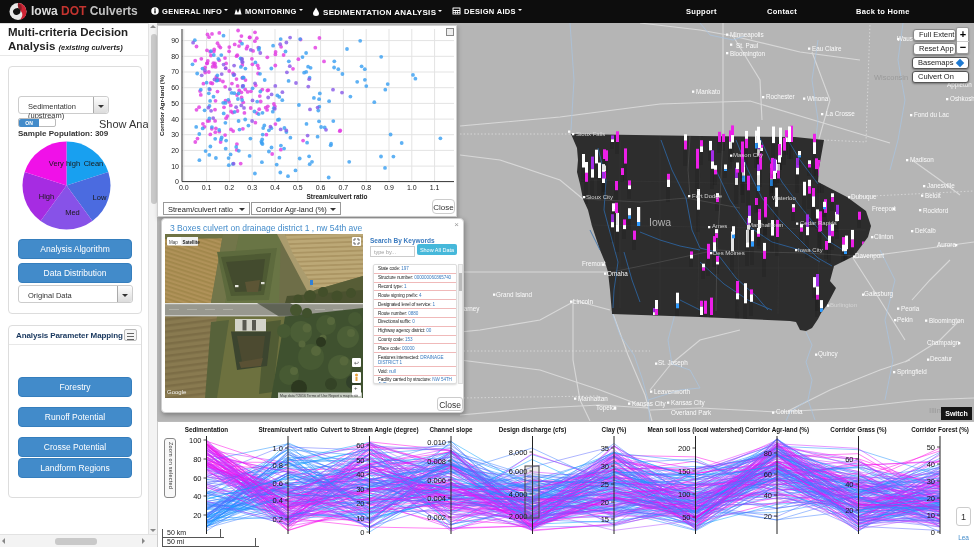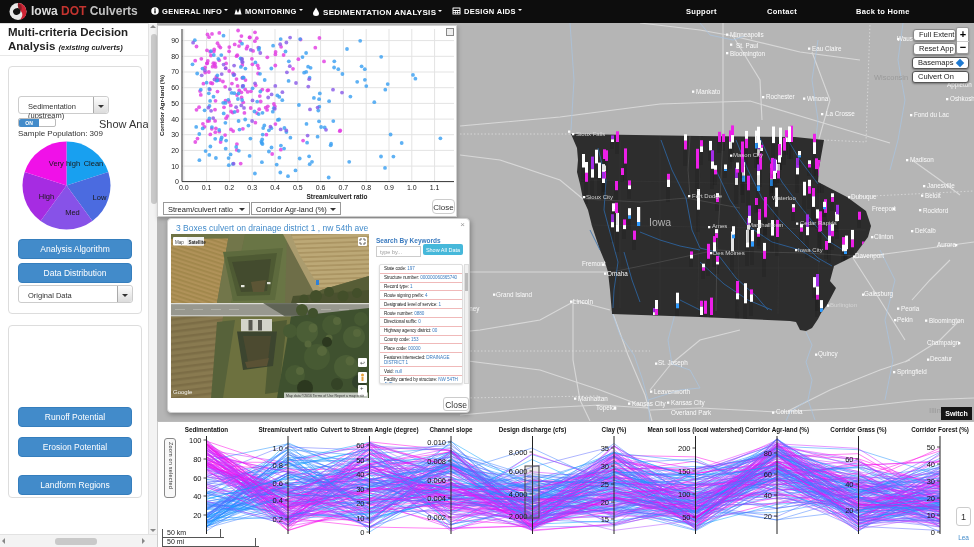--- a/index.html
+++ b/index.html
@@ -19,21 +19,21 @@
   .sel .txt { position:absolute; left:9px; top:4.5px; }
   .sel .btn { position:absolute; right:0; top:0; bottom:0; width:15px; border-left:1px solid #aaa; background:linear-gradient(#fdfdfd,#dcdcdc); border-radius:0 3px 3px 0; }
   .sel .btn:before { content:""; position:absolute; left:4px; top:7.5px; border:3.5px solid transparent; border-top-color:#333; }
   .bluebtn { position:absolute; left:9px; width:114px; height:20px; background:#428bca; border:1px solid #357ebd; border-radius:4px; color:#fff; font-size:8.5px; text-align:center; line-height:19px; }
   .sb-v { position:absolute; left:148px; top:23px; width:9px; height:511px; background:#f3f3f3; border-left:1px solid #e2e2e2; }
   .sb-v .thumb { position:absolute; left:1.5px; top:11px; width:6px; height:170px; background:#c9c9c9; border-radius:3px; }
   .sb-h { position:absolute; left:0; top:534px; width:157px; height:13px; background:#f3f3f3; border-top:1px solid #e2e2e2; }
   .sb-h .thumb { position:absolute; left:55px; top:2.5px; width:42px; height:7px; background:#c9c9c9; border-radius:3px; }
   .sarr { position:absolute; width:0; height:0; border:3px solid transparent; }
   #scatterP { position:absolute; left:157px; top:25px; width:300px; height:192px; background:#fff; border:1px solid #cfcfcf; box-shadow:1px 2px 4px rgba(0,0,0,.25); }
-  #detailP { position:absolute; left:167px; top:218px; width:303px; height:195px; background:#fff; border:1px solid #cfcfcf; border-radius:4px; box-shadow:1px 2px 5px rgba(0,0,0,.3); }
+  #detailP { position:absolute; left:161px; top:218px; width:303px; height:195px; background:#fff; border:1px solid #cfcfcf; border-radius:4px; box-shadow:1px 2px 5px rgba(0,0,0,.3); }
   #parP { position:absolute; left:157px; top:421px; width:817px; height:126px; background:#fff; border-top:1px solid #bbb; border-left:1px solid #ccc; }
   .close { position:absolute; background:#fff; border:1px solid #ccc; border-radius:4px; font-size:9px; color:#333; text-align:center; }
   .dd { position:absolute; height:13px; background:#fff; border:1px solid #999; font-size:7.5px; color:#222; }
   .dd span { position:absolute; left:4px; top:2px; }
   .dd:after { content:""; position:absolute; right:4px; top:5px; border:3px solid transparent; border-top-color:#333; }
   .mbtn { position:absolute; background:#fff; border:1px solid #888; border-radius:3px; font-size:7.5px; color:#222; height:12px; line-height:10px; padding-left:5px; width:43px; box-shadow:0 1px 2px rgba(0,0,0,.35); }
   #switch { position:absolute; left:941px; top:407px; width:31px; height:13px; background:#151515; color:#fff; font-size:7px; font-weight:bold; text-align:center; line-height:13px; }
   .row { position:relative; font-size:4.6px; color:#222; padding:1.4px 2px 1.4px 4px; border-bottom:1px solid #f0b9b9; line-height:1.1; letter-spacing:-0.1px; }
   .row i { color:#3a7abf; font-style:normal; }
 </style>
@@ -640,21 +640,21 @@
   <div class="abs" style="left:0;top:31px;width:148px;border-bottom:1px solid #e8e8e8;"></div>
   <div class="panel" style="top:42px;height:248px;">
     <div class="sel" style="left:9px;top:29px;width:91px;">
         <span class="txt">Sedimentation (upstream)</span>
         <span class="btn"></span>
       </div>
     <div class="abs" style="left:9px;top:51px;width:38px;height:9px;border:1px solid #bbb;border-radius:2px;background:#fff;">
       <span class="abs" style="left:0;top:0;width:20px;height:7.5px;background:#428bca;border-radius:2px 0 0 2px;color:#fff;font-size:5px;font-weight:bold;text-align:center;line-height:8px;">ON</span>
     </div>
     <div class="abs" style="left:52px;top:51px;font-size:11px;color:#333;white-space:nowrap;margin-left:38px;">Show Analysis Results</div>
-    <div class="abs" style="left:9px;top:62px;font-size:8px;color:#333;">Sample Population: 309</div>
+    <div class="abs" style="left:9px;top:62px;font-size:8px;color:#333;font-weight:bold;">Sample Population: 309</div>
     <svg class="abs" style="left:13px;top:74px;" width="89" height="89" viewBox="0 0 89 89">
       <g transform="translate(44.5,44.5)">
         <path d="M0,0 L0,-44 A44,44 0 0,1 41.8,-13.6 Z" fill="#18a0f0"></path>
         <path d="M0,0 L41.8,-13.6 A44,44 0 0,1 25.9,35.6 Z" fill="#4b6be0"></path>
         <path d="M0,0 L25.9,35.6 A44,44 0 0,1 -25.9,35.6 Z" fill="#8752e8"></path>
         <path d="M0,0 L-25.9,35.6 A44,44 0 0,1 -41.8,-13.6 Z" fill="#a62ce2"></path>
         <path d="M0,0 L-41.8,-13.6 A44,44 0 0,1 0,-44 Z" fill="#f011e8"></path>
         <g font-size="7.5" fill="#1a1a1a" text-anchor="middle" font-family="Liberation Sans,sans-serif">
           <text x="-2" y="-20">Very high</text>
           <text x="27" y="-20">Clean</text>
@@ -665,23 +665,28 @@
       </g>
     </svg>
     <a class="bluebtn" style="top:172px;">Analysis Algorithm</a>
     <a class="bluebtn" style="top:196px;">Data Distribution</a>
     <div class="sel" style="left:9px;top:218px;width:115px;">
         <span class="txt">Original Data</span>
         <span class="btn"></span>
       </div>
   </div>
   <div class="panel" style="top:301px;height:173px;">
+    <div class="phead">
+        <b style="color:#17365d;font-size:8px;letter-spacing:-0.1px;">Analysis Parameter Mapping</b>
+        <span class="licon"></span>
+      </div>
+    <a class="bluebtn" style="top:51px;">Forestry</a>
     <a class="bluebtn" style="top:81px;">Runoff Potential</a>
-    <a class="bluebtn" style="top:111px;">Erosion Potential</a>
-    <a class="bluebtn" style="top:149px;">Landform Regions</a>
+    <a class="bluebtn" style="top:111px;">Crosse Potential</a>
+    <a class="bluebtn" style="top:132px;">Landform Regions</a>
   </div>
 </div>
 <div class="sb-v">
   <span class="sarr" style="left:1px;top:2px;border-bottom-color:#888;border-top-width:0;"></span>
   <div class="thumb"></div>
   <span class="sarr" style="left:1px;bottom:2px;border-top-color:#888;border-bottom-width:0;"></span>
 </div>
 <div class="sb-h">
   <span class="sarr" style="left:2px;top:3px;border-right-color:#888;border-left-width:0;"></span>
   <div class="thumb"></div>

